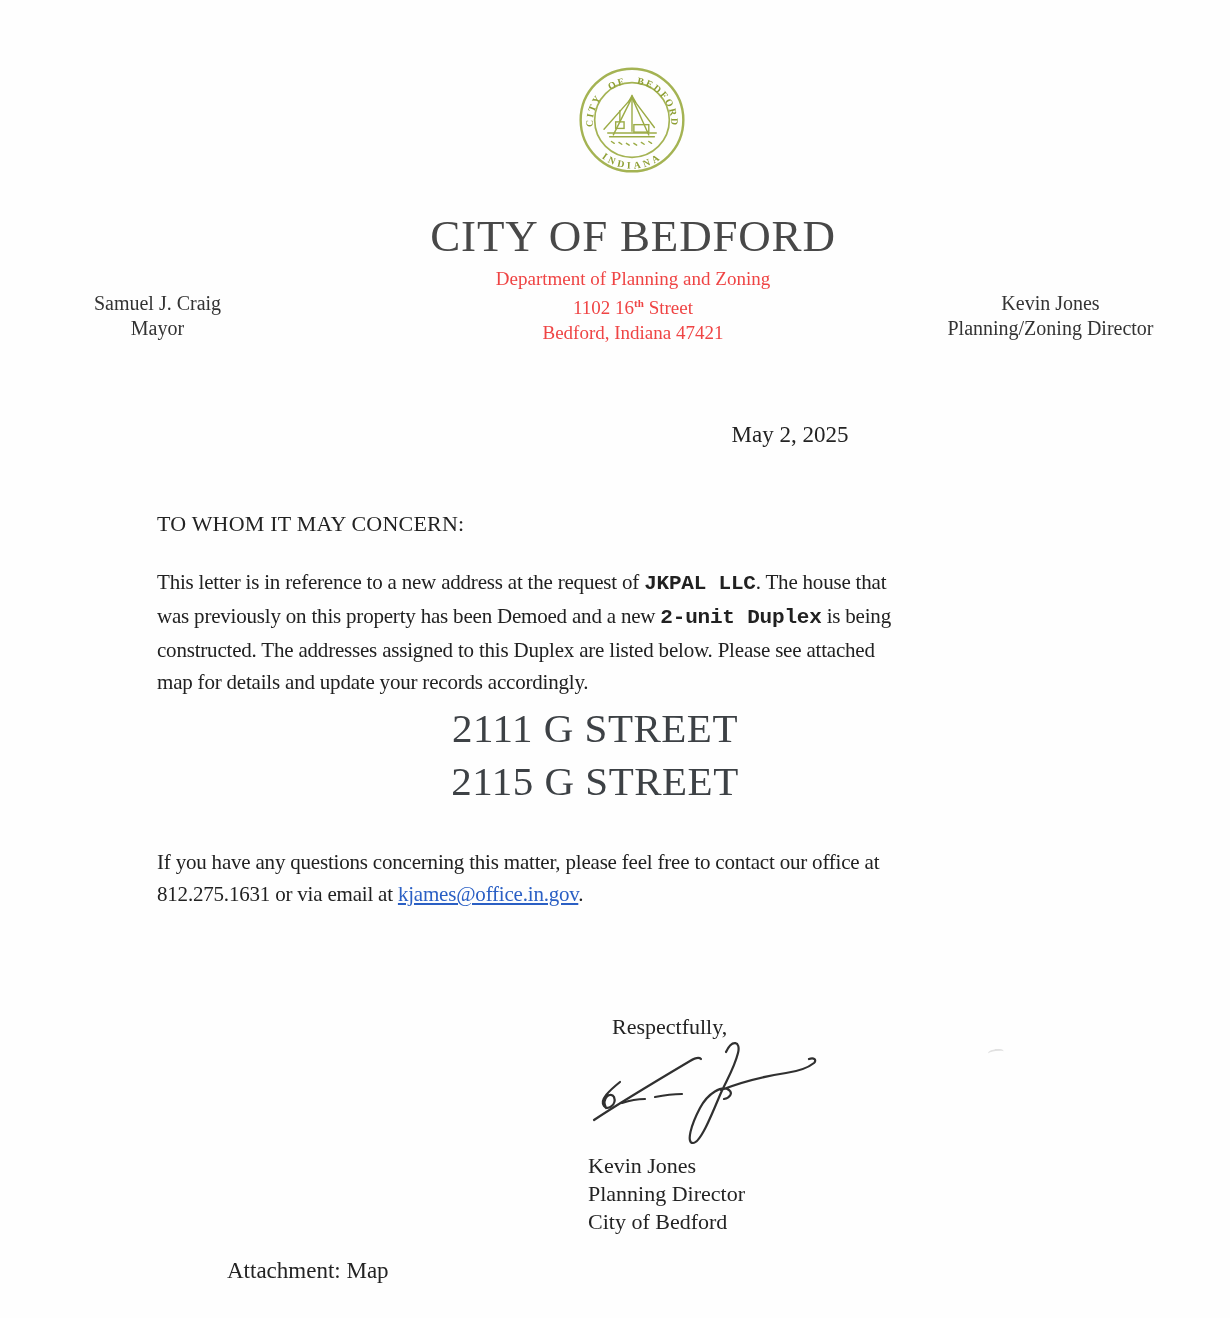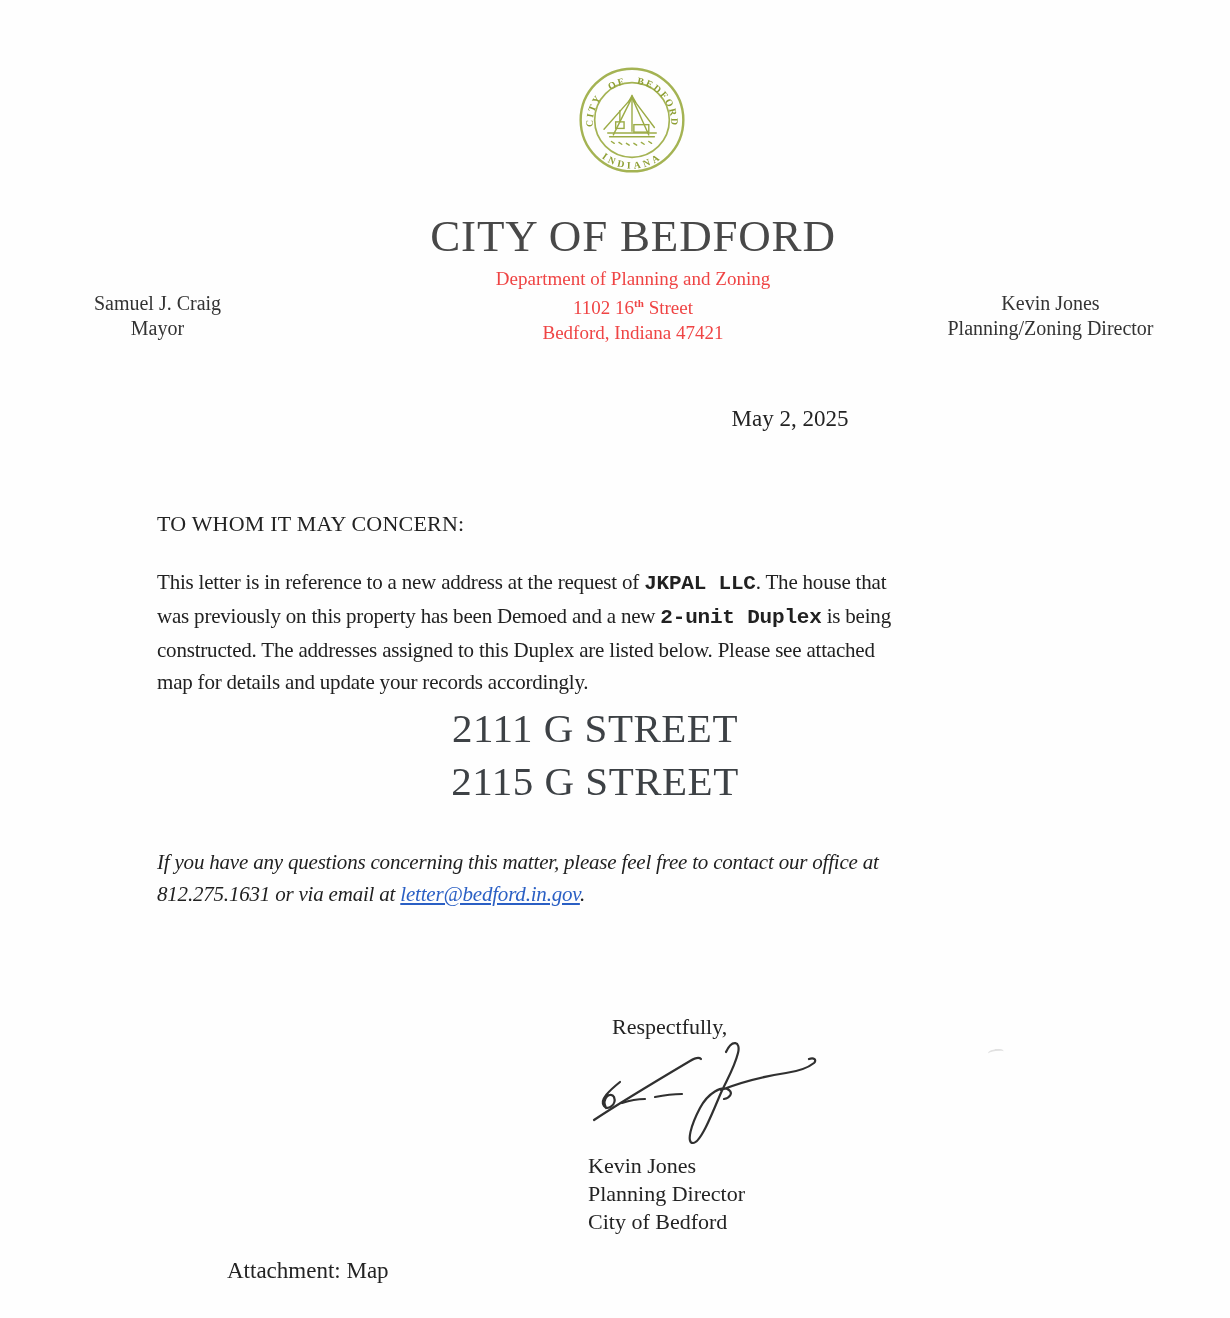--- a/index.html
+++ b/index.html
@@ -18,25 +18,25 @@
 
   
   #city-seal{left:574px;top:64px;width:116px;height:112px;}
   #page-title{left:303px;top:210px;width:660px;font-size:45px;color:#484848;letter-spacing:0.8px;}
   #header-address{left:333px;top:266px;width:600px;font-size:19px;line-height:25px;color:#ef4444;}
   #header-address sup{font-size:0.58em;vertical-align:super;font-weight:bold;}
   #mayor-block{left:55px;top:291px;width:205px;font-size:20px;line-height:25px;color:#333333;}
   #director-block{left:928px;top:291px;width:245px;font-size:20px;line-height:25px;color:#333333;}
 
   
-  #letter-date{left:650px;top:406px;width:280px;font-size:23px;}
+  #letter-date{left:650px;top:422px;width:280px;font-size:23px;}
   #salutation{left:157px;top:511px;font-size:22px;letter-spacing:0.2px;}
   .para{left:157px;width:920px;font-size:21px;line-height:32px;letter-spacing:-0.2px;color:#212121;}
   #para1{top:566px;}
-  #para2{top:846px;font-style:italic;}
+  #para2{top:846px;}
   .para .b{font-weight:bold;font-family:Liberation Mono, monospace;}
   #address-block{left:160px;top:702px;width:870px;font-size:41px;line-height:53px;font-weight:normal;color:#3d4145;letter-spacing:0.5px;}
   a.email{color:var(--link-color,#2a5fc4);text-decoration:underline;cursor:pointer;}
 
   
   #closing{left:588px;top:1014px;font-size:22px;margin-left:24px;}
   #signature{left:576px;top:1036px;width:252px;height:118px;}
   #signer-block{left:588px;top:1152px;font-size:22px;line-height:28px;}
   #attachment-note{left:227px;top:1258px;font-size:23px;}
 
@@ -106,21 +106,21 @@
     <div class="line nowrap"><span>map for details and update your records accordingly.</span></div>
   </div>
 
   <div id="address-block" class="abs center">
     <div class="nowrap">2111 G STREET</div>
     <div class="nowrap">2115 G STREET</div>
   </div>
 
   <div id="para2" class="abs para">
     <div class="line nowrap"><span>If you have any questions concerning this matter, please feel free to contact our office at</span></div>
-    <div class="line nowrap"><span>812.275.1631 or via email at </span><a class="email" href="#">letter@bedford.in.gov</a><span>.</span></div>
+    <div class="line nowrap"><span>812.275.1631 or via email at </span><a class="email" href="#">kjames@office.in.gov</a><span>.</span></div>
   </div>
 
   <div id="closing" class="abs nowrap">Respectfully,</div>
 
   <svg id="signature" class="abs" viewBox="0 0 252 118" xmlns="http://www.w3.org/2000/svg">
     <g stroke="#303030" stroke-width="2.2" fill="none" stroke-linecap="round" stroke-linejoin="round">
       <path d="M18 84 C45 66 82 44 114 25 C119 22 123 21 125 23"></path>
       <path d="M44 46 C34 54 23 64 28 70 C31 75 41 69 38 61 C35 55 25 62 30 72 M46 67 C55 64 63 63 69 63 M79 61 C89 59 98 58 106 58"></path>
       <path d="M150 16 C156 3 165 5 162 17 C158 33 150 45 144 59 C134 83 124 107 117 107 C110 107 115 89 124 72 C132 57 146 49 153 54 C157 57 154 62 148 63 M145 54 C168 45 190 40 210 37 C224 35 233 31 238 27 C241 24 238 21 233 23"></path>
     </g>

